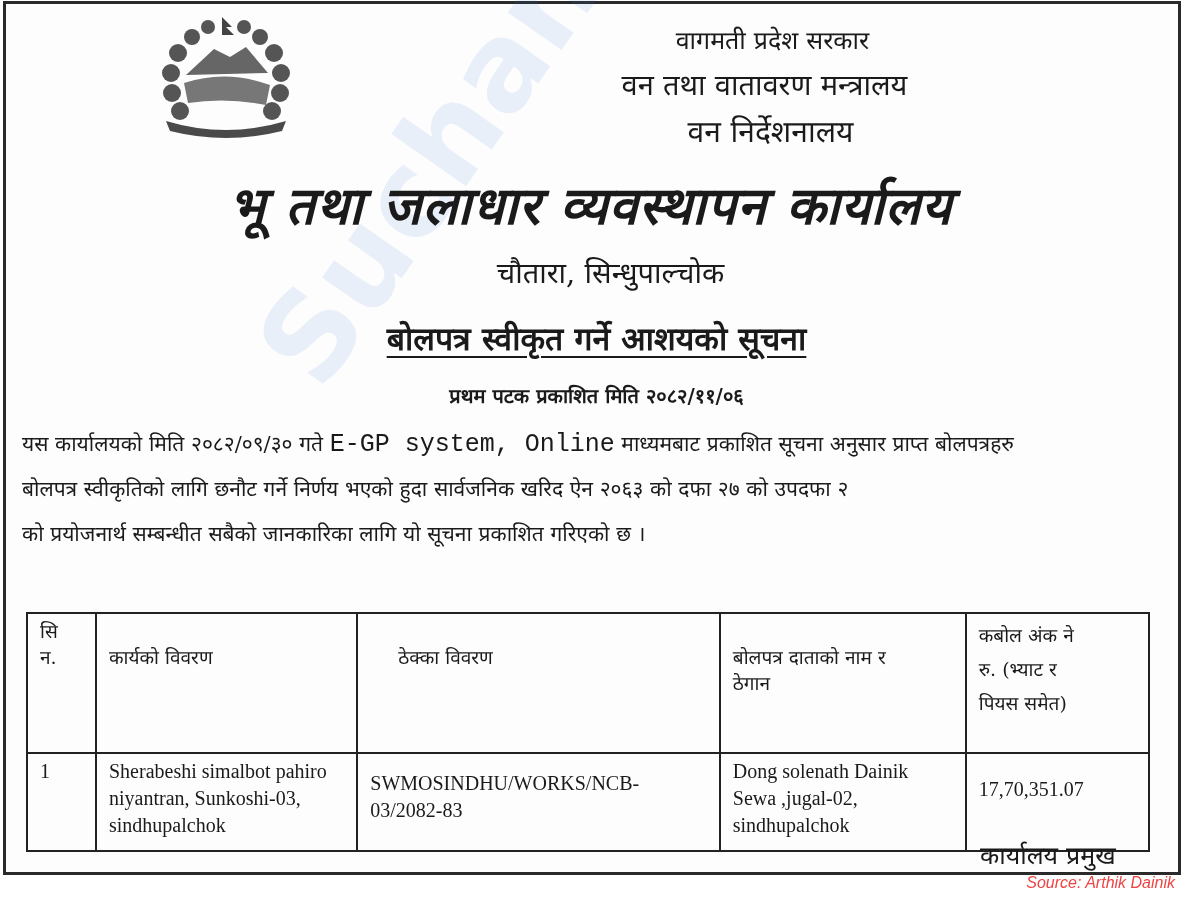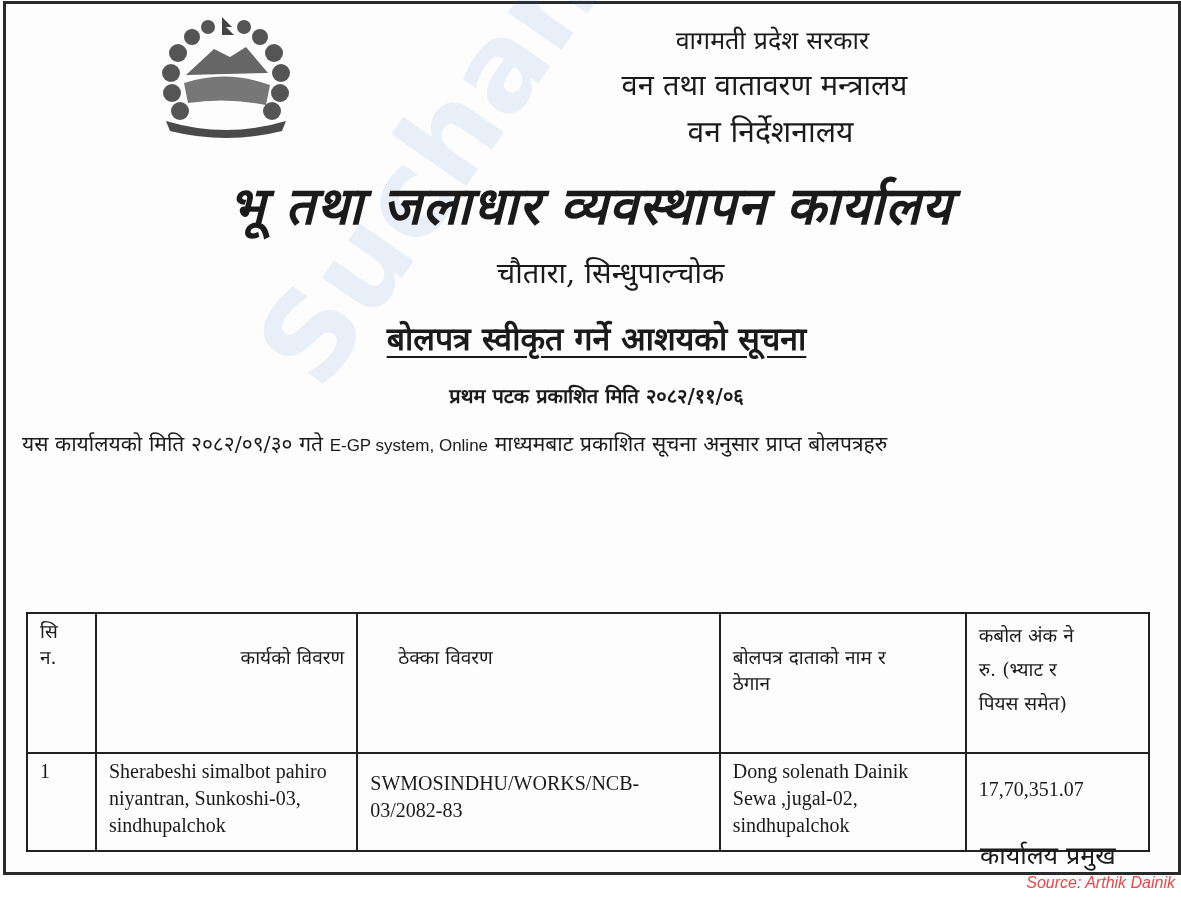--- a/index.html
+++ b/index.html
@@ -24,21 +24,21 @@
     .h-office { top: 168px; left: 0; font-size: 52px; font-weight: bold; letter-spacing: 1px; font-style: italic; }
     .h-location { top: 252px; left: 20px; font-size: 29px; }
     .h-title { top: 316px; left: 6px; font-size: 32px; font-weight: bold; }
     .h-title span { text-decoration: underline; text-decoration-thickness: 2px; text-underline-offset: 6px; }
     .h-date { top: 382px; left: 6px; font-size: 20px; font-weight: bold; }
     .body-text {
       position: absolute; left: 22px; top: 422px; width: 1130px; font-size: 21px; line-height: 45px;
       text-align: justify; text-align-last: left;
     }
     .body-text .line { display: block; white-space: nowrap; }
-    .latin { font-family: Liberation Sans, sans-serif; font-size: 17px; }
+    .latin { font-family: Liberation Mono, monospace; font-size: 25px; }
     table.award {
       position: absolute; left: 26px; top: 612px; border-collapse: collapse; width: 1124px;
       font-size: 19px;
     }
     table.award th, table.award td {
       border: 2px solid #222; vertical-align: top; font-weight: normal; padding: 4px 12px; text-align: left;
     }
     table.award th { height: 104px; }
     table.award td { height: 70px; font-family: "Liberation Serif", serif; font-size: 20px; line-height: 27px; }
     .c1 { width: 54px; } .c2 { width: 287px; } .c3 { width: 338px; } .c4 { width: 265px; } .c5 { width: 180px; }
@@ -81,30 +81,32 @@
 <div class="hdr h-province">वागमती प्रदेश सरकार</div>
 <div class="hdr h-ministry">वन तथा वातावरण मन्त्रालय</div>
 <div class="hdr h-dept">वन निर्देशनालय</div>
 <div class="hdr h-office">भू तथा जलाधार व्यवस्थापन कार्यालय</div>
 <div class="hdr h-location">चौतारा, सिन्धुपाल्चोक</div>
 <div class="hdr h-title"><span>बोलपत्र स्वीकृत गर्ने आशयको सूचना</span></div>
 <div class="hdr h-date">प्रथम पटक प्रकाशित मिति २०८२/११/०६</div>
 
 <div class="body-text">
   <span class="line"><span>यस कार्यालयको मिति २०८२/०९/३० गते </span><span class="latin">E-GP system, Online</span><span> माध्यमबाट प्रकाशित सूचना अनुसार प्राप्त बोलपत्रहरु</span></span>
+  <span class="line">बोलपत्र स्वीकृतिको लागि छनौट गर्ने निर्णय भएको हुदा सार्वजनिक खरिद ऐन २०६३ को दफा २७ को उपदफा २</span>
+  <span class="line">को प्रयोजनार्थ सम्बन्धीत सबैको जानकारिका लागि यो सूचना प्रकाशित गरिएको छ ।</span>
 </div>
 
 <table class="award">
   <thead>
     <tr>
       <th class="c1 stack">
         <div>सि</div>
         <div>न.</div>
       </th>
-      <th class="c2 th-center" style="text-align:right">कार्यको विवरण</th>
+      <th class="c2 th-center" style="text-align:left">कार्यको विवरण</th>
       <th class="c3 th-center" style="padding-left:40px">ठेक्का विवरण</th>
       <th class="c4 stack" style="padding-top:30px">
         <div>बोलपत्र दाताको नाम र</div>
         <div>ठेगान</div>
       </th>
       <th class="c5" style="line-height:34px">
         <div>कबोल अंक  ने</div>
         <div>रु.  (भ्याट र</div>
         <div>पियस समेत)</div>
       </th>

